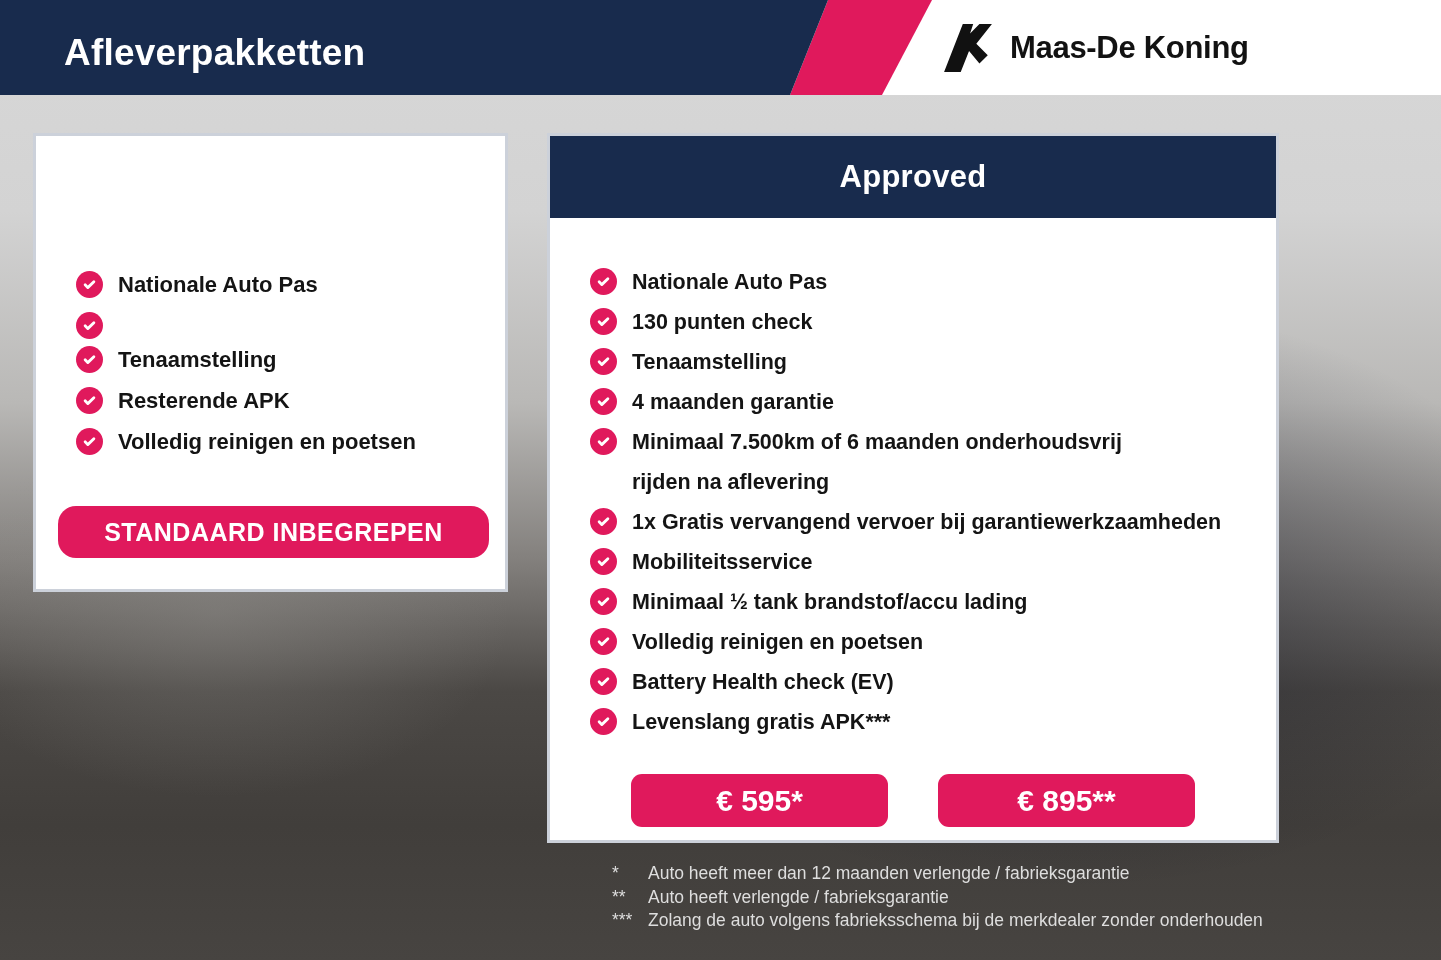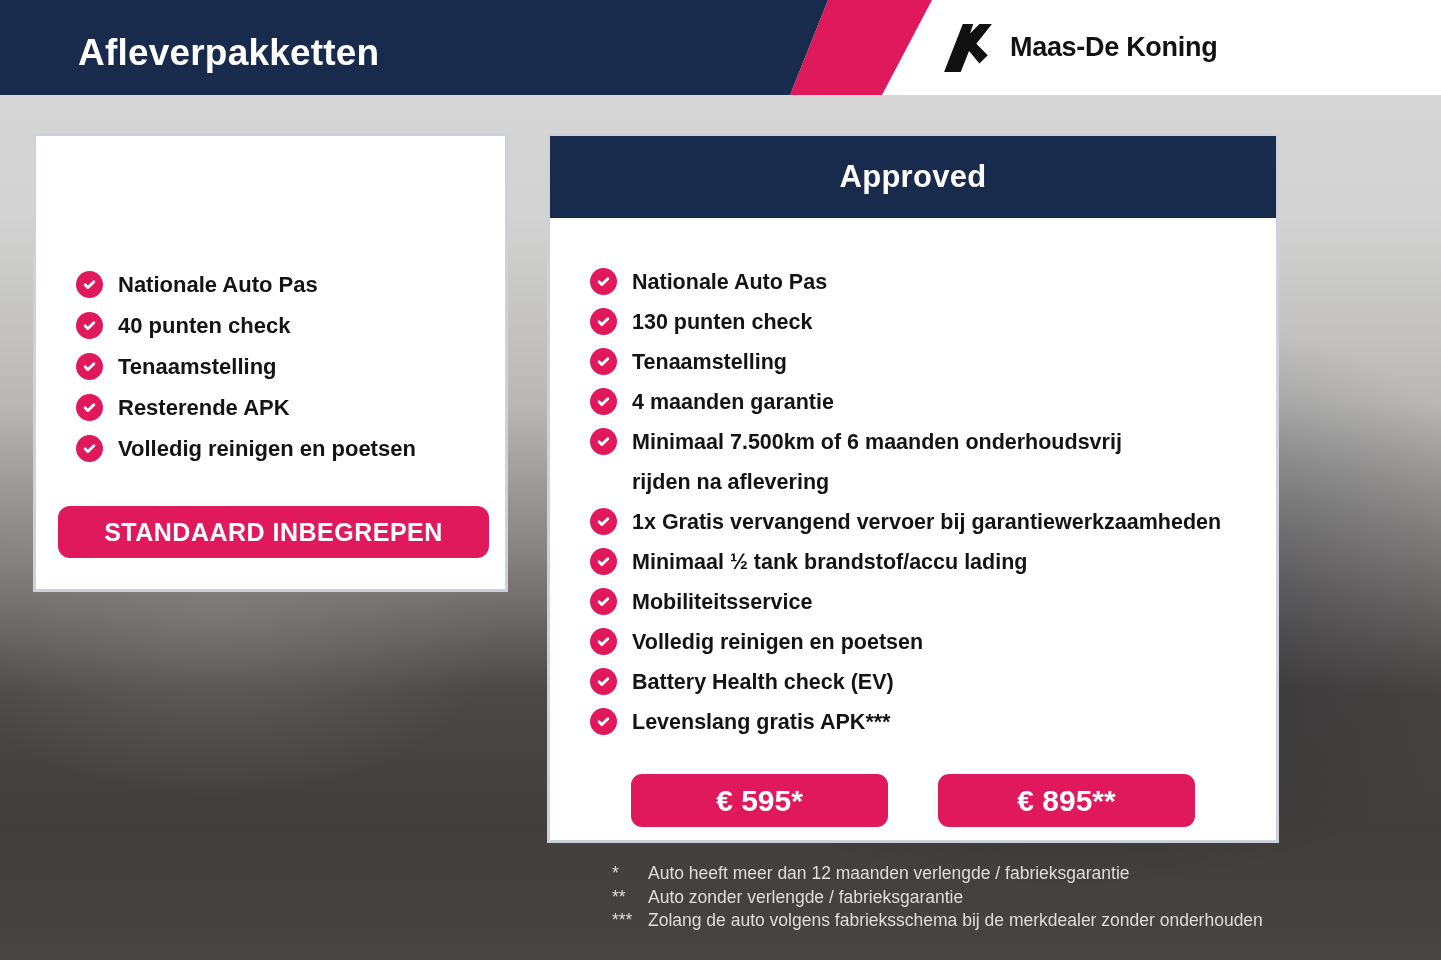--- a/index.html
+++ b/index.html
@@ -10,47 +10,47 @@
       radial-gradient(420px 260px at 15% 64%, rgba(150,148,144,0.35), rgba(150,148,144,0) 70%),
       radial-gradient(700px 420px at 74% 62%, rgba(10,14,30,0.45), rgba(10,14,30,0) 70%),
       linear-gradient(180deg,#d8d8d8 0%,#d3d3d3 22%,#b9b8b6 42%,#84817e 58%,#4b4845 72%,#413e3b 86%,#474441 100%);
   }
   
   .header{position:absolute;left:0;top:0;width:1441px;height:95px;background:#ffffff;}
   .header .stripe-pink{position:absolute;inset:0;background:#E0195C;
     clip-path:polygon(828px 0,932px 0,882px 95px,790px 95px);}
   .header .stripe-navy{position:absolute;inset:0;background:#182B4D;
     clip-path:polygon(0 0,828px 0,790px 95px,0 95px);}
-  .header h1{position:absolute;left:78px;top:0;height:106px;display:flex;align-items:center;
+  .header h1{position:absolute;left:64px;top:0;height:106px;display:flex;align-items:center;
     margin:0;color:#ffffff;font-size:37px;font-weight:800;letter-spacing:.2px;z-index:3;}
   .brand{position:absolute;right:0;top:0;width:500px;height:95px;display:flex;align-items:center;
     justify-content:flex-start;gap:14px;z-index:3;padding-left:445px;box-sizing:border-box;}
   .brand{padding-left:0;left:940px;right:auto;}
   .brand .mark{width:56px;height:52px;display:block;}
-  .brand .word{color:#121212;font-size:27px;font-weight:800;letter-spacing:-0.3px;white-space:nowrap;}
+  .brand .word{color:#121212;font-size:31px;font-weight:800;letter-spacing:-0.3px;white-space:nowrap;}
   
   .card{position:absolute;background:#ffffff;border:3px solid #ccd1da;box-sizing:border-box;}
   .card-std{left:33px;top:133px;width:475px;height:459px;}
   .card-app{left:547px;top:133px;width:732px;height:710px;}
   .card-head{height:82px;background:#182B4D;display:flex;align-items:center;justify-content:center;}
   .card-head .ttl{color:#ffffff;font-size:31px;font-weight:800;letter-spacing:.3px;}
   ul.checks{list-style:none;margin:16px;padding:0;position:absolute;left:24px;right:16px;}
   .card-std ul.checks{top:112px;}
   .card-app ul.checks{top:110px;}
   li.item{display:flex;align-items:flex-start;}
   .card-std li.item{line-height:41px;}
   .card-app li.item{line-height:40px;}
   .chk{flex:0 0 auto;width:27px;height:27px;border-radius:50%;background:#E0195C;
     display:flex;align-items:center;justify-content:center;margin-right:15px;}
   .card-std .chk{margin-top:7px;}
   .card-app .chk{margin-top:6px;}
   li.item .txt{font-weight:800;color:#141414;white-space:pre-line;}
   .card-std li.item .txt{font-size:22px;}
   .card-app li.item .txt{font-size:21.5px;}
-  .btn{background:#E0195C;color:#ffffff;border:none;border-radius:12px;
+  .btn{background:#E0195C;color:#ffffff;border:none;border-radius:18px;
     font-family:inherit;font-weight:800;cursor:pointer;}
   .btn-included{position:absolute;left:22px;top:370px;width:431px;height:52px;
     font-size:25px;letter-spacing:.5px;}
   .price-row{position:absolute;left:0;right:0;top:638px;display:flex;justify-content:center;gap:50px;}
   .btn-price{width:257px;height:53px;font-size:30px;border-radius:11px;}
   
   .notes{position:absolute;left:612px;top:862px;color:#dedede;font-size:17.5px;font-weight:500;}
   .notes .note{display:flex;line-height:23.5px;}
   .notes .mk{flex:0 0 36px;}
 </style>
@@ -80,21 +80,20 @@
             </svg>
           </span>
         <span class="txt">Nationale Auto Pas</span>
       </li>
       <li class="item">
         <span class="chk">
             <svg width="15" height="15" viewBox="0 0 24 24">
               <path d="M5 12.5l4.2 4.5L19 7.5" fill="none" stroke="#fff" stroke-width="4.5" stroke-linecap="round" stroke-linejoin="round"></path>
             </svg>
           </span>
-        <span class="txt">40 punten check</span>
       </li>
       <li class="item">
         <span class="chk">
             <svg width="15" height="15" viewBox="0 0 24 24">
               <path d="M5 12.5l4.2 4.5L19 7.5" fill="none" stroke="#fff" stroke-width="4.5" stroke-linecap="round" stroke-linejoin="round"></path>
             </svg>
           </span>
         <span class="txt">Tenaamstelling</span>
       </li>
       <li class="item">
@@ -170,29 +169,29 @@
             </svg>
           </span>
         <span class="txt">1x Gratis vervangend vervoer bij garantiewerkzaamheden</span>
       </li>
       <li class="item">
         <span class="chk">
             <svg width="15" height="15" viewBox="0 0 24 24">
               <path d="M5 12.5l4.2 4.5L19 7.5" fill="none" stroke="#fff" stroke-width="4.5" stroke-linecap="round" stroke-linejoin="round"></path>
             </svg>
           </span>
+        <span class="txt">Mobiliteitsservice</span>
+      </li>
+      <li class="item">
+        <span class="chk">
+            <svg width="15" height="15" viewBox="0 0 24 24">
+              <path d="M5 12.5l4.2 4.5L19 7.5" fill="none" stroke="#fff" stroke-width="4.5" stroke-linecap="round" stroke-linejoin="round"></path>
+            </svg>
+          </span>
         <span class="txt">Minimaal ½ tank brandstof/accu lading</span>
-      </li>
-      <li class="item">
-        <span class="chk">
-            <svg width="15" height="15" viewBox="0 0 24 24">
-              <path d="M5 12.5l4.2 4.5L19 7.5" fill="none" stroke="#fff" stroke-width="4.5" stroke-linecap="round" stroke-linejoin="round"></path>
-            </svg>
-          </span>
-        <span class="txt">Mobiliteitsservice</span>
       </li>
       <li class="item">
         <span class="chk">
             <svg width="15" height="15" viewBox="0 0 24 24">
               <path d="M5 12.5l4.2 4.5L19 7.5" fill="none" stroke="#fff" stroke-width="4.5" stroke-linecap="round" stroke-linejoin="round"></path>
             </svg>
           </span>
         <span class="txt">Volledig reinigen en poetsen</span>
       </li>
       <li class="item">
@@ -218,21 +217,21 @@
     </div>
   </div>
 
   <div class="notes">
     <div class="note">
       <span class="mk">*</span>
       <span>Auto heeft meer dan 12 maanden verlengde / fabrieksgarantie</span>
     </div>
     <div class="note">
       <span class="mk">**</span>
-      <span>Auto zonder verlengde / fabrieksgarantie</span>
+      <span>Auto heeft verlengde / fabrieksgarantie</span>
     </div>
     <div class="note">
       <span class="mk">***</span>
       <span>Zolang de auto volgens fabrieksschema bij de merkdealer zonder onderhouden</span>
     </div>
   </div>
 
 </div>
 
 </body></html>

